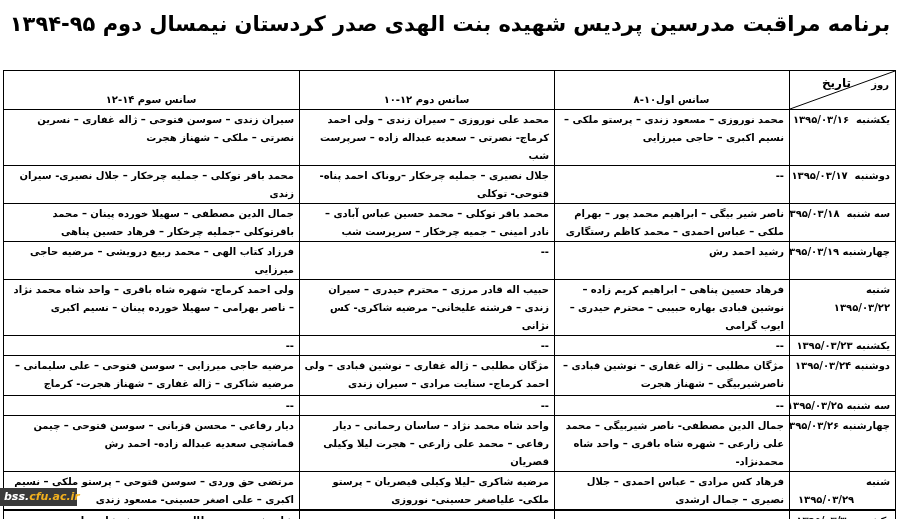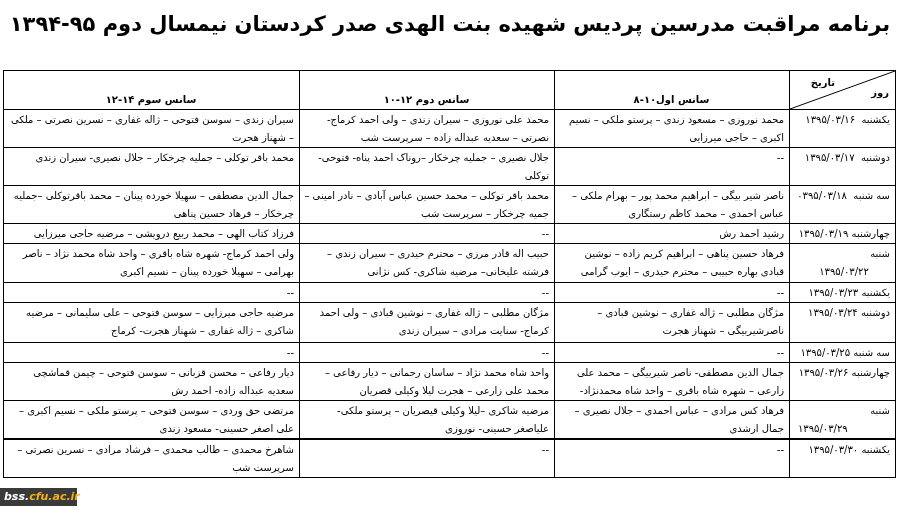--- a/index.html
+++ b/index.html
@@ -34,21 +34,21 @@
       border-collapse: collapse;
       table-layout: fixed;
       direction: rtl;
     }
     table.schedule td, table.schedule th {
       border: 1px solid #000;
       vertical-align: top;
       padding: 1px 5px 0 4px;
       font-size: 10px;
       line-height: 18px;
-      font-weight: normal;
+      font-weight: bold;
       text-align: right;
       overflow: hidden;
     }
     table.schedule tr.sep-bold td { border-top: 2px solid #000; }
     table.schedule th {
       font-weight: bold;
       text-align: center;
       padding-top: 20px;
     }
     col.c-day { width: 106px; }
@@ -63,27 +63,26 @@
       position: absolute;
       top: 0; left: 0;
       width: 100%; height: 100%;
     }
     .diag-day {
       position: absolute;
       top: 5px;
       right: 6px;
       font-size: 10px;
       font-weight: bold;
-      margin-top: 8px;
     }
     .diag-date {
       position: absolute;
       top: 3px;
-      right: 60px;
-      font-size: 10px;
+      right: 44px;
+      font-size: 12px;
       font-weight: bold;
     }
     .day-cell { white-space: nowrap; }
     .watermark {
       position: absolute;
       left: 0;
       top: 488px;
       width: 73px;
       height: 18px;
       background: #3a3a3a;
@@ -146,21 +145,21 @@
     </tr>
     <tr style="height:20px">
       <td class="day-cell"><span>چهارشنبه</span>&nbsp;<span>۱۳۹۵/۰۳/۱۹</span></td>
       <td>رشید احمد رش</td>
       <td>--</td>
       <td>فرزاد کتاب الهی – محمد ربیع درویشی – مرضیه حاجی میرزایی</td>
     </tr>
     <tr style="height:39px">
       <td>
           <div>شنبه</div>
-          <div style="text-align:center;padding-left:4px">۱۳۹۵/۰۳/۲۲</div>
+          <div style="text-align:right;padding-left:4px">۱۳۹۵/۰۳/۲۲</div>
         </td>
       <td>فرهاد حسین پناهی – ابراهیم کریم زاده –  نوشین قبادی بهاره حبیبی – محترم حیدری – ایوب گرامی</td>
       <td>حبیب اله قادر مرزی – محترم حیدری – سیران زندی – فرشته علیخانی– مرضیه  شاکری- کس نژانی</td>
       <td>ولی احمد کرماج- شهره شاه باقری  – واحد شاه محمد نژاد – ناصر بهرامی – سهیلا خورده پینان – نسیم اکبری</td>
     </tr>
     <tr style="height:18px">
       <td class="day-cell"><span>یکشنبه</span>&nbsp;<span>۱۳۹۵/۰۳/۲۳</span></td>
       <td>--</td>
       <td>--</td>
       <td>--</td>

